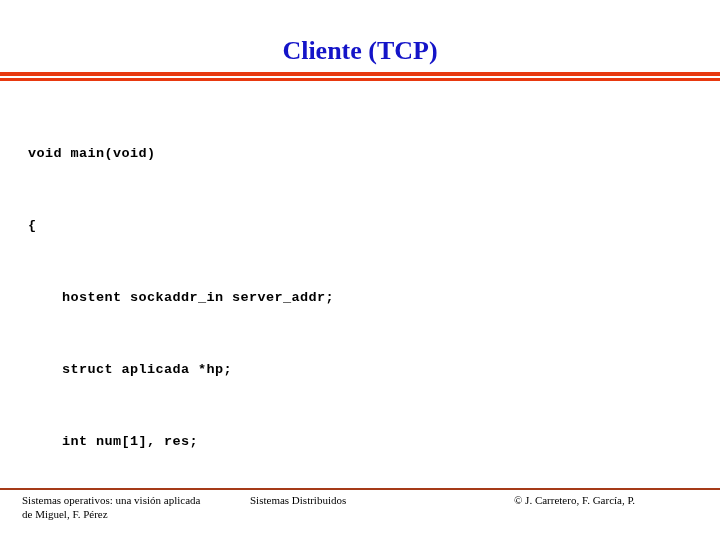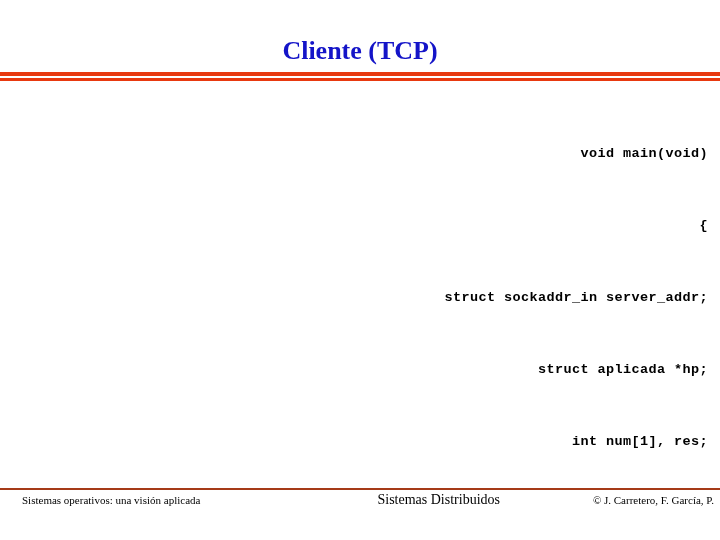--- a/index.html
+++ b/index.html
@@ -81,21 +81,20 @@
     font-size: 13.5px;
     line-height: 24px;
     color: #000000;
     white-space: pre;
     letter-spacing: 0.4px;
   }
   .code-line {
     display: block;
     height: 24px;
     white-space: pre;
-    text-align: right;
   }
 
   
   .footer-rule {
     position: absolute;
     left: 0;
     top: 488px;
     width: 720px;
     height: 2px;
     background: #a53a18;
@@ -115,32 +114,31 @@
     font-family: "Liberation Serif", serif;
     font-size: 11px;
     line-height: 14px;
     color: #000000;
   }
   .footer-center {
     position: absolute;
     left: 250px;
     top: 0;
     width: 250px;
-    text-align: right;
+    text-align: left;
     font-family: "Liberation Serif", serif;
-    font-size: 14px;
+    font-size: 11px;
     line-height: 14px;
     color: #000000;
   }
   .footer-right {
     position: absolute;
     right: 6px;
     top: 0;
     width: 200px;
-    text-align: right;
     font-family: "Liberation Serif", serif;
     font-size: 11px;
     line-height: 14px;
     color: #000000;
     white-space: nowrap;
     overflow: hidden;
   }
   .footer-line {
     display: block;
   }
@@ -154,37 +152,38 @@
 
   <div class="title-rules">
     <div class="rule-thick"></div>
     <div class="rule-gap"></div>
     <div class="rule-thin"></div>
   </div>
 
   <div class="code-block">
     <span class="code-line">void main(void)</span>
     <span class="code-line">{</span>
-    <span class="code-line">    struct sockaddr_in server_addr;</span>
+    <span class="code-line">    hostent sockaddr_in server_addr;</span>
     <span class="code-line">    struct aplicada *hp;</span>
     <span class="code-line">    int num[1], res;</span>
     
     
     
     
     
     
     
     
     
   </div>
 
   <div class="footer-rule"></div>
 
   <div class="footer">
     <div class="footer-left">
       <span class="footer-line">Sistemas operativos: una visión aplicada</span>
+      <span class="footer-line">de Miguel, F. Pérez</span>
     </div>
     <div class="footer-center">Sistemas Distribuidos</div>
     <div class="footer-right">© J. Carretero, F. García, P.</div>
   </div>
 
 </div>
 
 </body></html>

